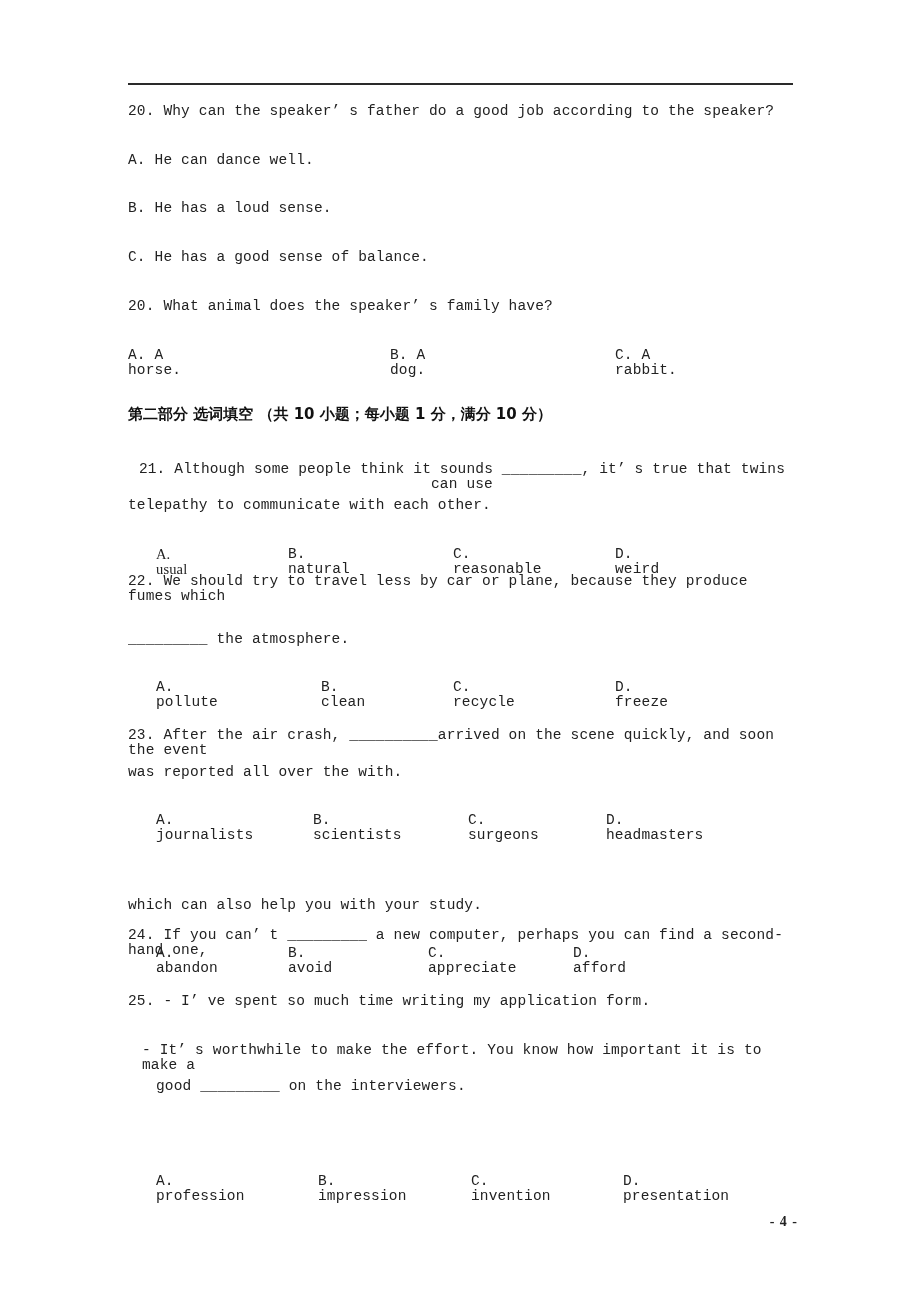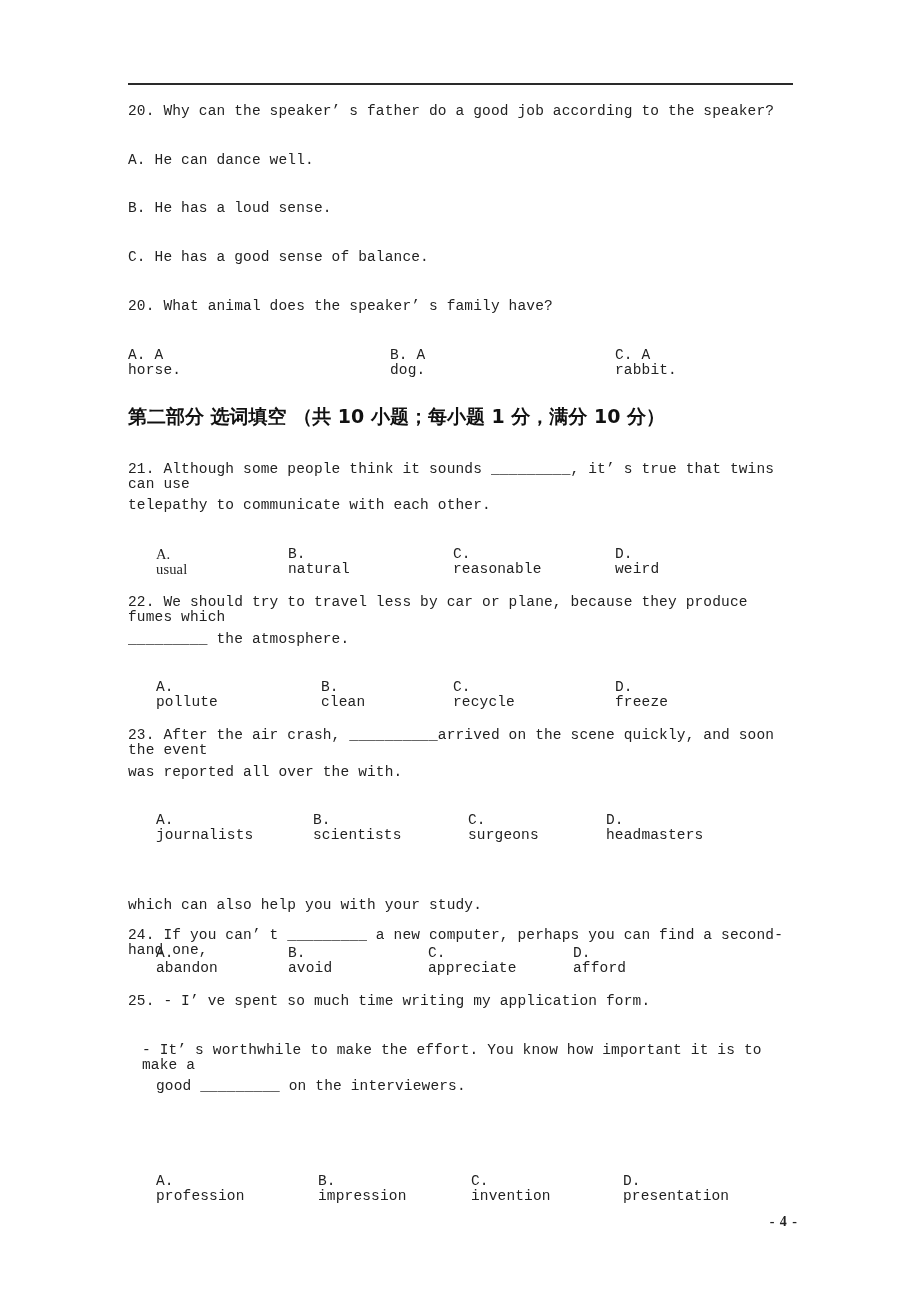--- a/index.html
+++ b/index.html
@@ -83,21 +83,21 @@
   .set24 .oc { left: 300px; }
   .set24 .od { left: 445px; }
 
   .set25 .oa { left: 28px; }
   .set25 .ob { left: 190px; }
   .set25 .oc { left: 343px; }
   .set25 .od { left: 495px; }
 
   .section-head {
     font-family: "DejaVu Sans", "Liberation Sans", sans-serif;
-    font-size: 19px;
+    font-size: 15px;
     font-weight: bold;
     color: #111111;
     line-height: 1.0;
     white-space: pre;
   }
 
   .page-number {
     position: absolute;
     right: 122px;
     bottom: 72px;
@@ -127,30 +127,30 @@
 
     <div class="line abs" style="top:195px;">20. What animal does the speaker’ s family have?</div>
     <div class="line opt3 abs" style="top:244px;">
       <span class="oa">A. A horse.</span>
       <span class="ob">B. A dog.</span>
       <span class="oc">C. A rabbit.</span>
     </div>
 
     <div class="section-head abs" style="top:303px;">第二部分 选词填空 （共 10 小题；每小题 1 分，满分 10 分）</div>
 
-    <div class="line abs" style="top:358px;">21. Although some people think it sounds _________, it’ s true that twins can use</div>
+    <div class="line abs" style="top:358px;text-align:center;">21. Although some people think it sounds _________, it’ s true that twins can use</div>
     <div class="line abs" style="top:394px;">telepathy to communicate with each other.</div>
     <div class="line opt4 set21 abs" style="top:443px;">
       <span class="oa">A. usual</span>
       <span class="ob">B. natural</span>
       <span class="oc">C. reasonable</span>
       <span class="od">D. weird</span>
     </div>
 
-    <div class="line abs" style="top:491px;">22. We should try to travel less by car or plane, because they produce fumes which</div>
+    <div class="line abs" style="top:470px;">22. We should try to travel less by car or plane, because they produce fumes which</div>
     <div class="line abs" style="top:528px;">_________ the atmosphere.</div>
     <div class="line opt4 set22 abs" style="top:576px;">
       <span class="oa">A. pollute</span>
       <span class="ob">B. clean</span>
       <span class="oc">C. recycle</span>
       <span class="od">D. freeze</span>
     </div>
 
     <div class="line abs" style="top:624px;">23. After the air crash, __________arrived on the scene quickly, and soon the event</div>
     <div class="line abs" style="top:661px;">was reported all over the with.</div>

